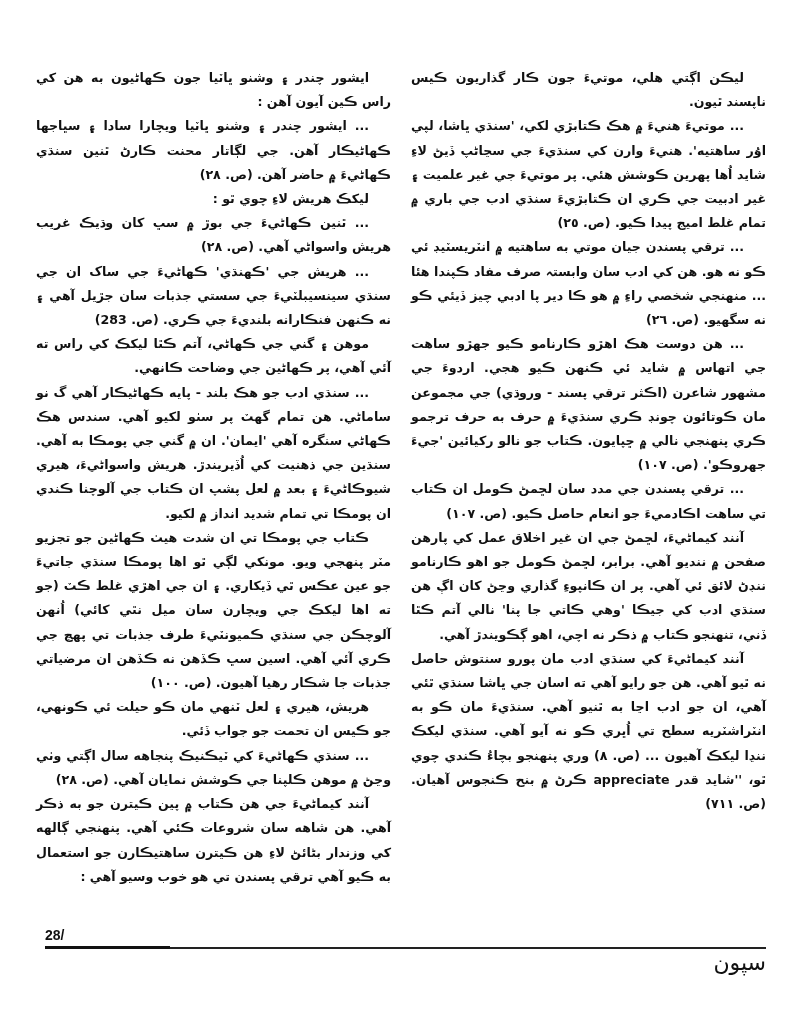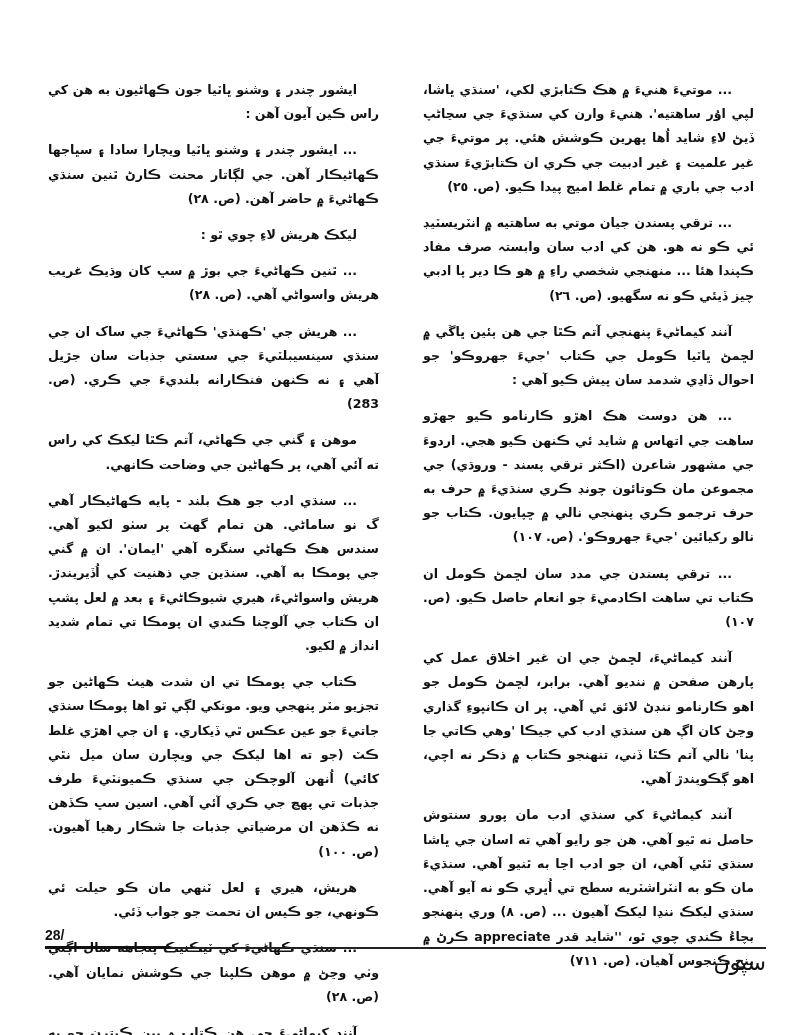--- a/index.html
+++ b/index.html
@@ -2,39 +2,39 @@
 <html><head>
 <meta charset="utf-8">
 <style>
   html, body { margin:0; padding:0; background:#ffffff; }
   body { width:800px; height:1035px; position:relative; overflow:hidden;
          font-family:"DejaVu Sans", sans-serif; color:#111; }
   .page { position:absolute; left:36px; top:66px; width:730px; height:880px;
           display:flex; flex-direction:row-reverse; justify-content:space-between; }
   .col { width:355px; direction:rtl; text-align:justify; font-size:12.6px;
          line-height:24.2px; font-weight:bold; }
-  .col p { margin:12px; text-indent:0; }
+  .col p { margin:0; text-indent:0; }
   .col p.para { text-indent:22px; }
   .col p.quote { text-indent:22px; }
   .col p.last { text-align-last:right; }
   .footer-rule { position:absolute; left:45px; top:947px; width:721px; height:2px; background:#222; }
   .footer-rule .thick { position:absolute; left:0; top:-1px; width:125px; height:3px; background:#111; }
   .page-num { position:absolute; left:45px; top:927px; font-family:"Liberation Sans", sans-serif;
               font-size:14px; font-weight:bold; color:#111; }
   .mag-name { position:absolute; right:34px; top:950px; font-family:"DejaVu Sans", sans-serif;
               font-size:22px; font-weight:normal; direction:rtl; color:#111; }
 </style>
 </head>
 <body>
 
 <div class="page">
   <div class="col" id="col-right">
+      <p class="para last">ليڪن اڳتي هلي، موتيءَ جون ڪار گذاريون ڪيس ناپسند ٿيون.</p>
       <p class="quote last">... موتيءَ هنيءَ ۾ هڪ ڪتابڙي لکي، 'سنڌي ڀاشا، لپي اوُر ساهتيه'. هنيءَ وارن کي سنڌيءَ جي سڃاڻپ ڏيڻ لاءِ شايد اُها پهرين ڪوشش هئي. پر موتيءَ جي غير علميت ۽ غير ادبيت جي ڪري ان ڪتابڙيءَ سنڌي ادب جي باري ۾ تمام غلط اميج پيدا ڪيو. (ص. ٢٥)</p>
       <p class="quote last">... ترقي پسندن جيان موتي به ساهتيه ۾ انٽريسٽيڊ ئي ڪو نه هو. هن کي ادب سان وابستہ صرف مفاد ڪپندا هئا ... منهنجي شخصي راءِ ۾ هو ڪا دير پا ادبي چيز ڏيئي ڪو نه سگهيو. (ص. ٢٦)</p>
-      <p class="para last">آنند کيماڻيءَ پنهنجي آتم ڪٿا جي هن ٻئين ڀاڱي ۾ لڇمڻ ڀاٽيا ڪومل جي ڪتاب 'جيءَ جهروڪو' جو احوال ڏاڍي شدمد سان پيش ڪيو آهي :</p>
       <p class="quote last">... هن دوست هڪ اهڙو ڪارنامو ڪيو جهڙو ساهت جي اتهاس ۾ شايد ئي ڪنهن ڪيو هجي. اردوءَ جي مشهور شاعرن (اڪثر ترقي پسند - وروڌي) جي مجموعن مان ڪوتائون چونڊ ڪري سنڌيءَ ۾ حرف به حرف ترجمو ڪري پنهنجي نالي ۾ ڇپايون. ڪتاب جو نالو رکيائين 'جيءَ جهروڪو'. (ص. ١٠٧)</p>
       <p class="quote last">... ترقي پسندن جي مدد سان لڇمڻ ڪومل ان ڪتاب تي ساهت اڪادميءَ جو انعام حاصل ڪيو. (ص. ١٠٧)</p>
       <p class="para last">آنند کيماڻيءَ، لڇمڻ جي ان غير اخلاق عمل کي پارهن صفحن ۾ ننديو آهي. برابر، لڇمڻ ڪومل جو اهو ڪارنامو ننڊڻ لائق ئي آهي. پر ان ڪانپوءِ گذاري وڃڻ کان اڳ هن سنڌي ادب کي جيڪا 'وهي ڪاتي جا پنا' نالي آتم ڪٿا ڏني، تنهنجو ڪتاب ۾ ذڪر نه اچي، اهو ڳڪويندڙ آهي.</p>
       <p class="para last">آنند کيماڻيءَ کي سنڌي ادب مان پورو سنتوش حاصل نه ٿيو آهي. هن جو رايو آهي ته اسان جي ڀاشا سنڌي ٿئي آهي، ان جو ادب اڃا به ٿنيو آهي. سنڌيءَ مان ڪو به انٽراشٽريه سطح تي اُڀري ڪو نه آيو آهي. سنڌي ليکڪ ننڍا ليکڪ آهيون ... (ص. ٨) وري پنهنجو بچاءُ ڪندي چوي ٿو، ''شايد قدر appreciate ڪرڻ ۾ بنح ڪنجوس آهيان. (ص. ٧١١)</p>
     </div>
   <div class="col" id="col-left">
       <p class="para last">ايشور چندر ۽ وشنو ڀاٽيا جون ڪهاڻيون به هن کي راس ڪين آيون آهن :</p>
       <p class="quote last">... ايشور چندر ۽ وشنو ڀاٽيا ويچارا سادا ۽ سڀاجها ڪهاڻيڪار آهن. جي لڳاتار محنت ڪارڻ ٿنين سنڌي ڪهاڻيءَ ۾ حاضر آهن. (ص. ٢٨)</p>
       <p class="para last">ليکڪ هريش لاءِ چوي ٿو :</p>
       <p class="quote last">... ٿنين ڪهاڻيءَ جي بوڙ ۾ سڀ کان وڌيڪ غريب هريش واسواڻي آهي. (ص. ٢٨)</p>

